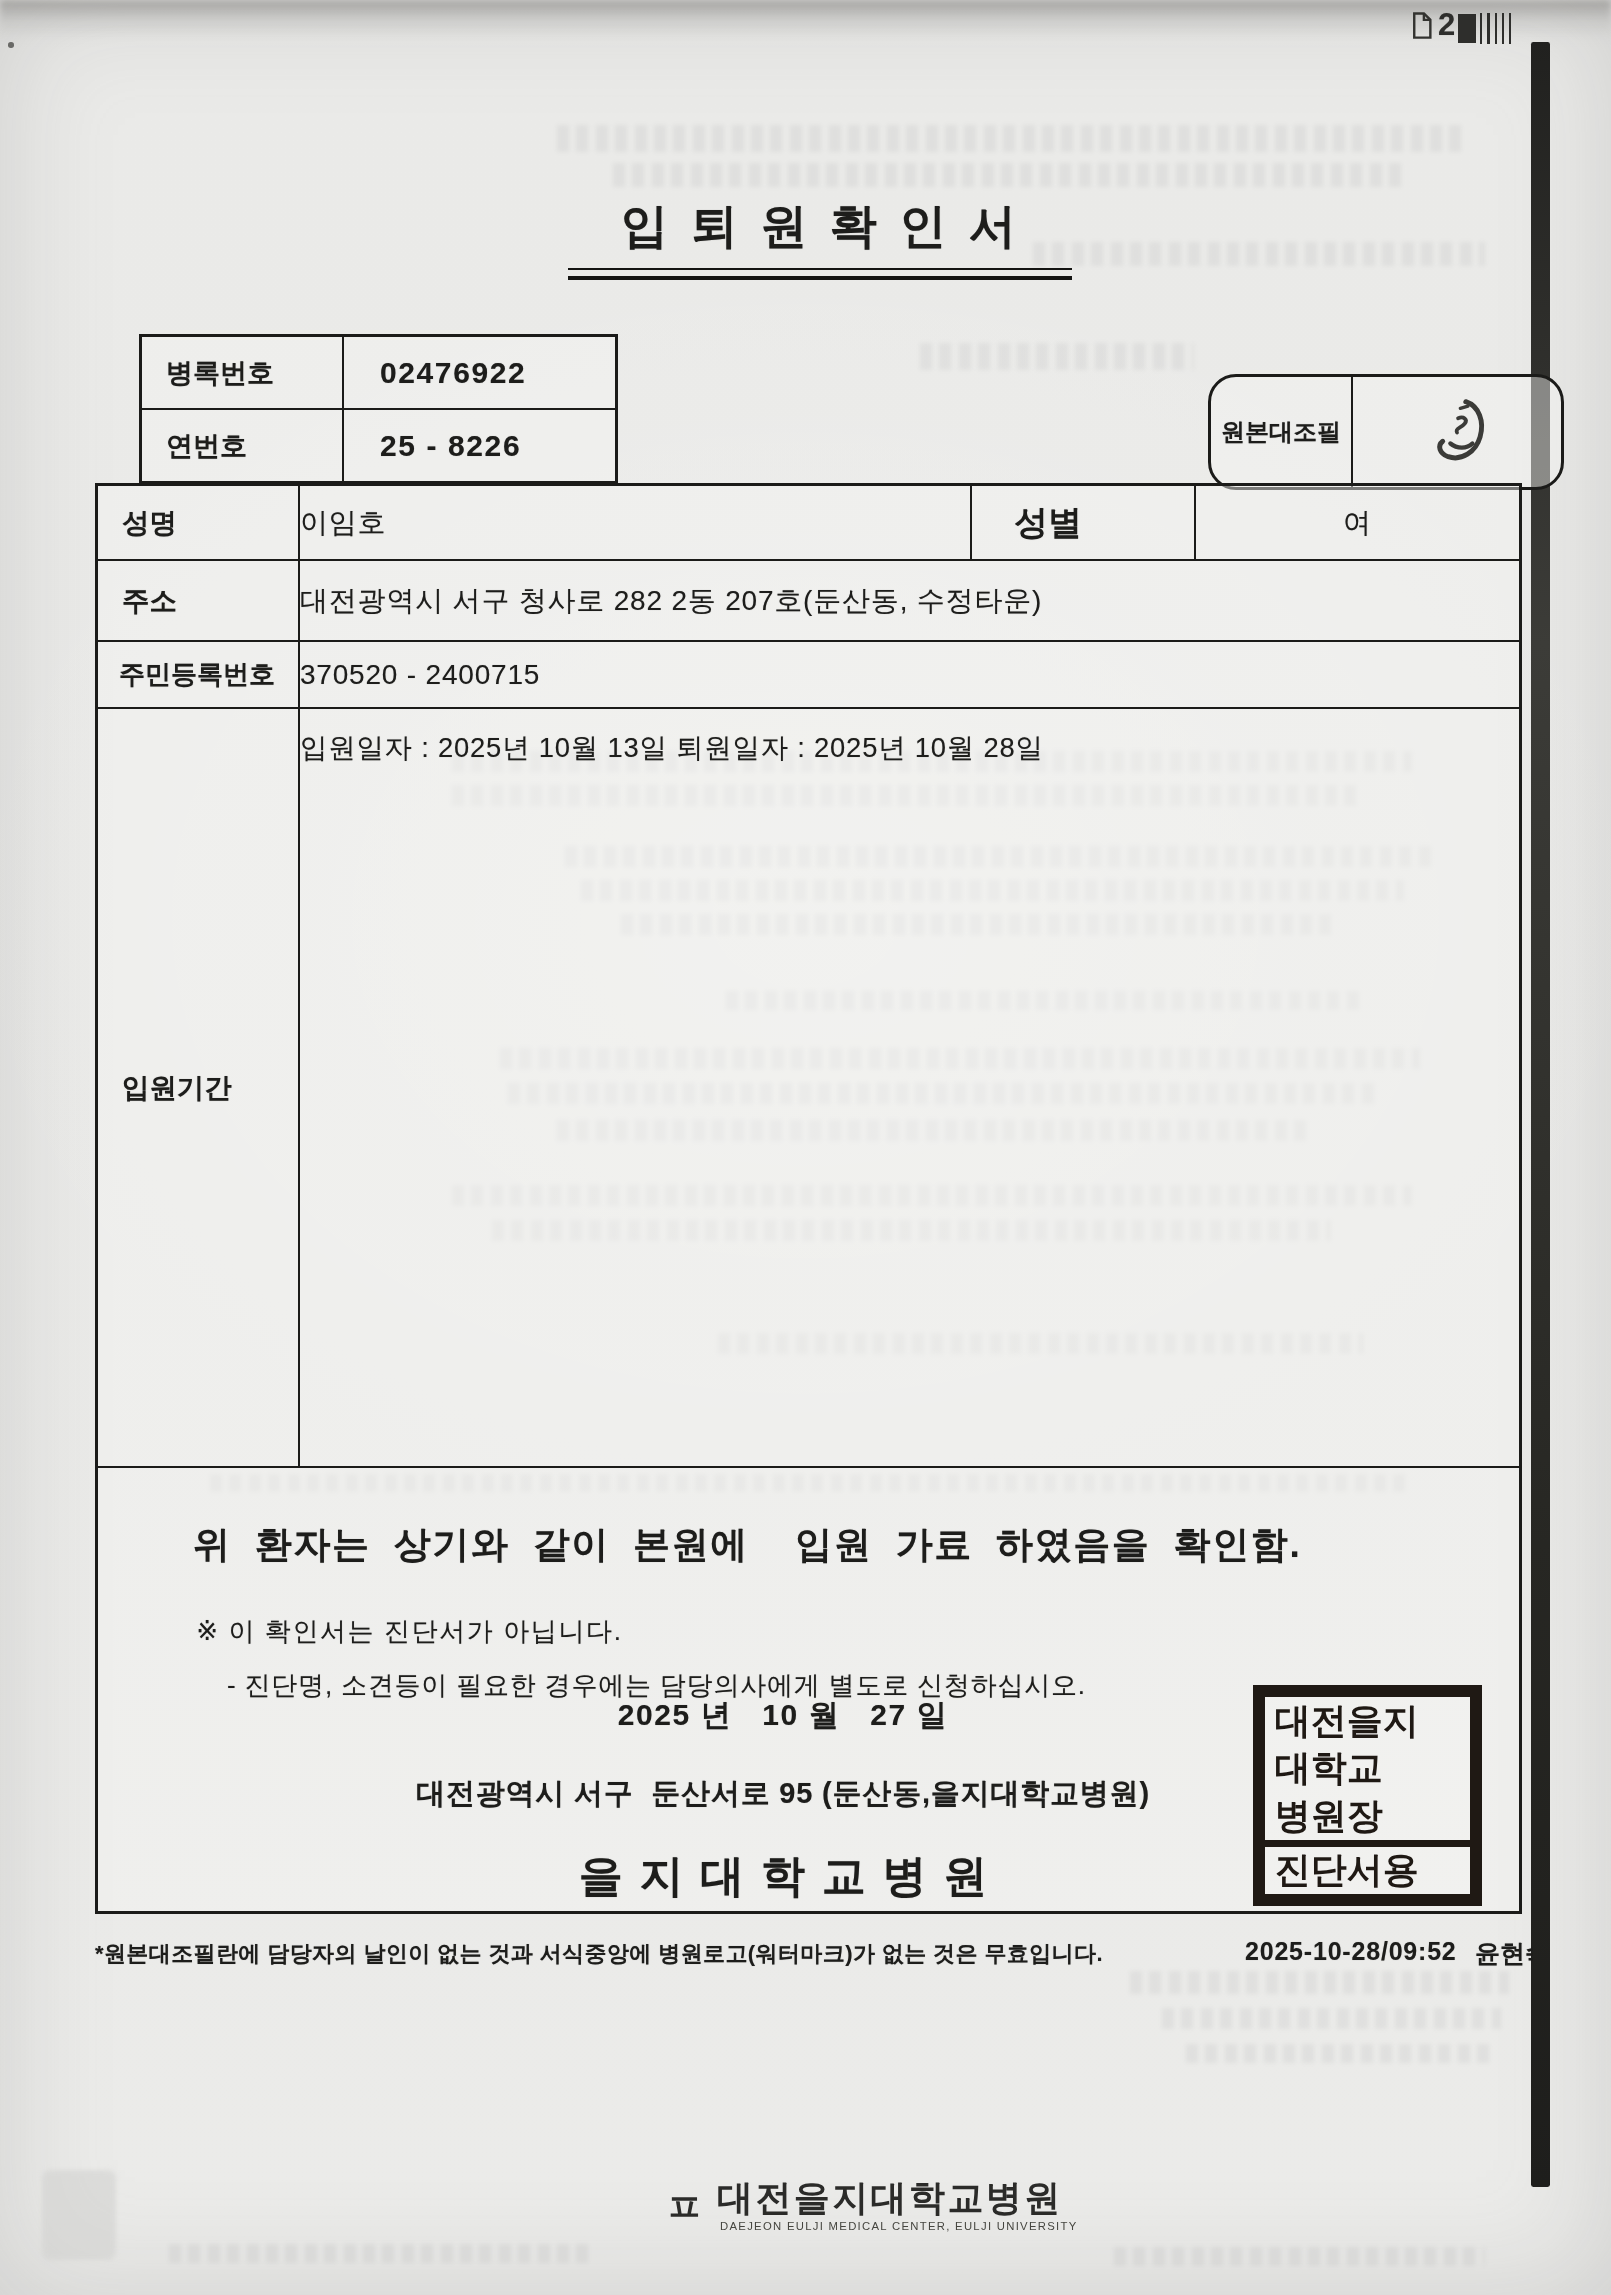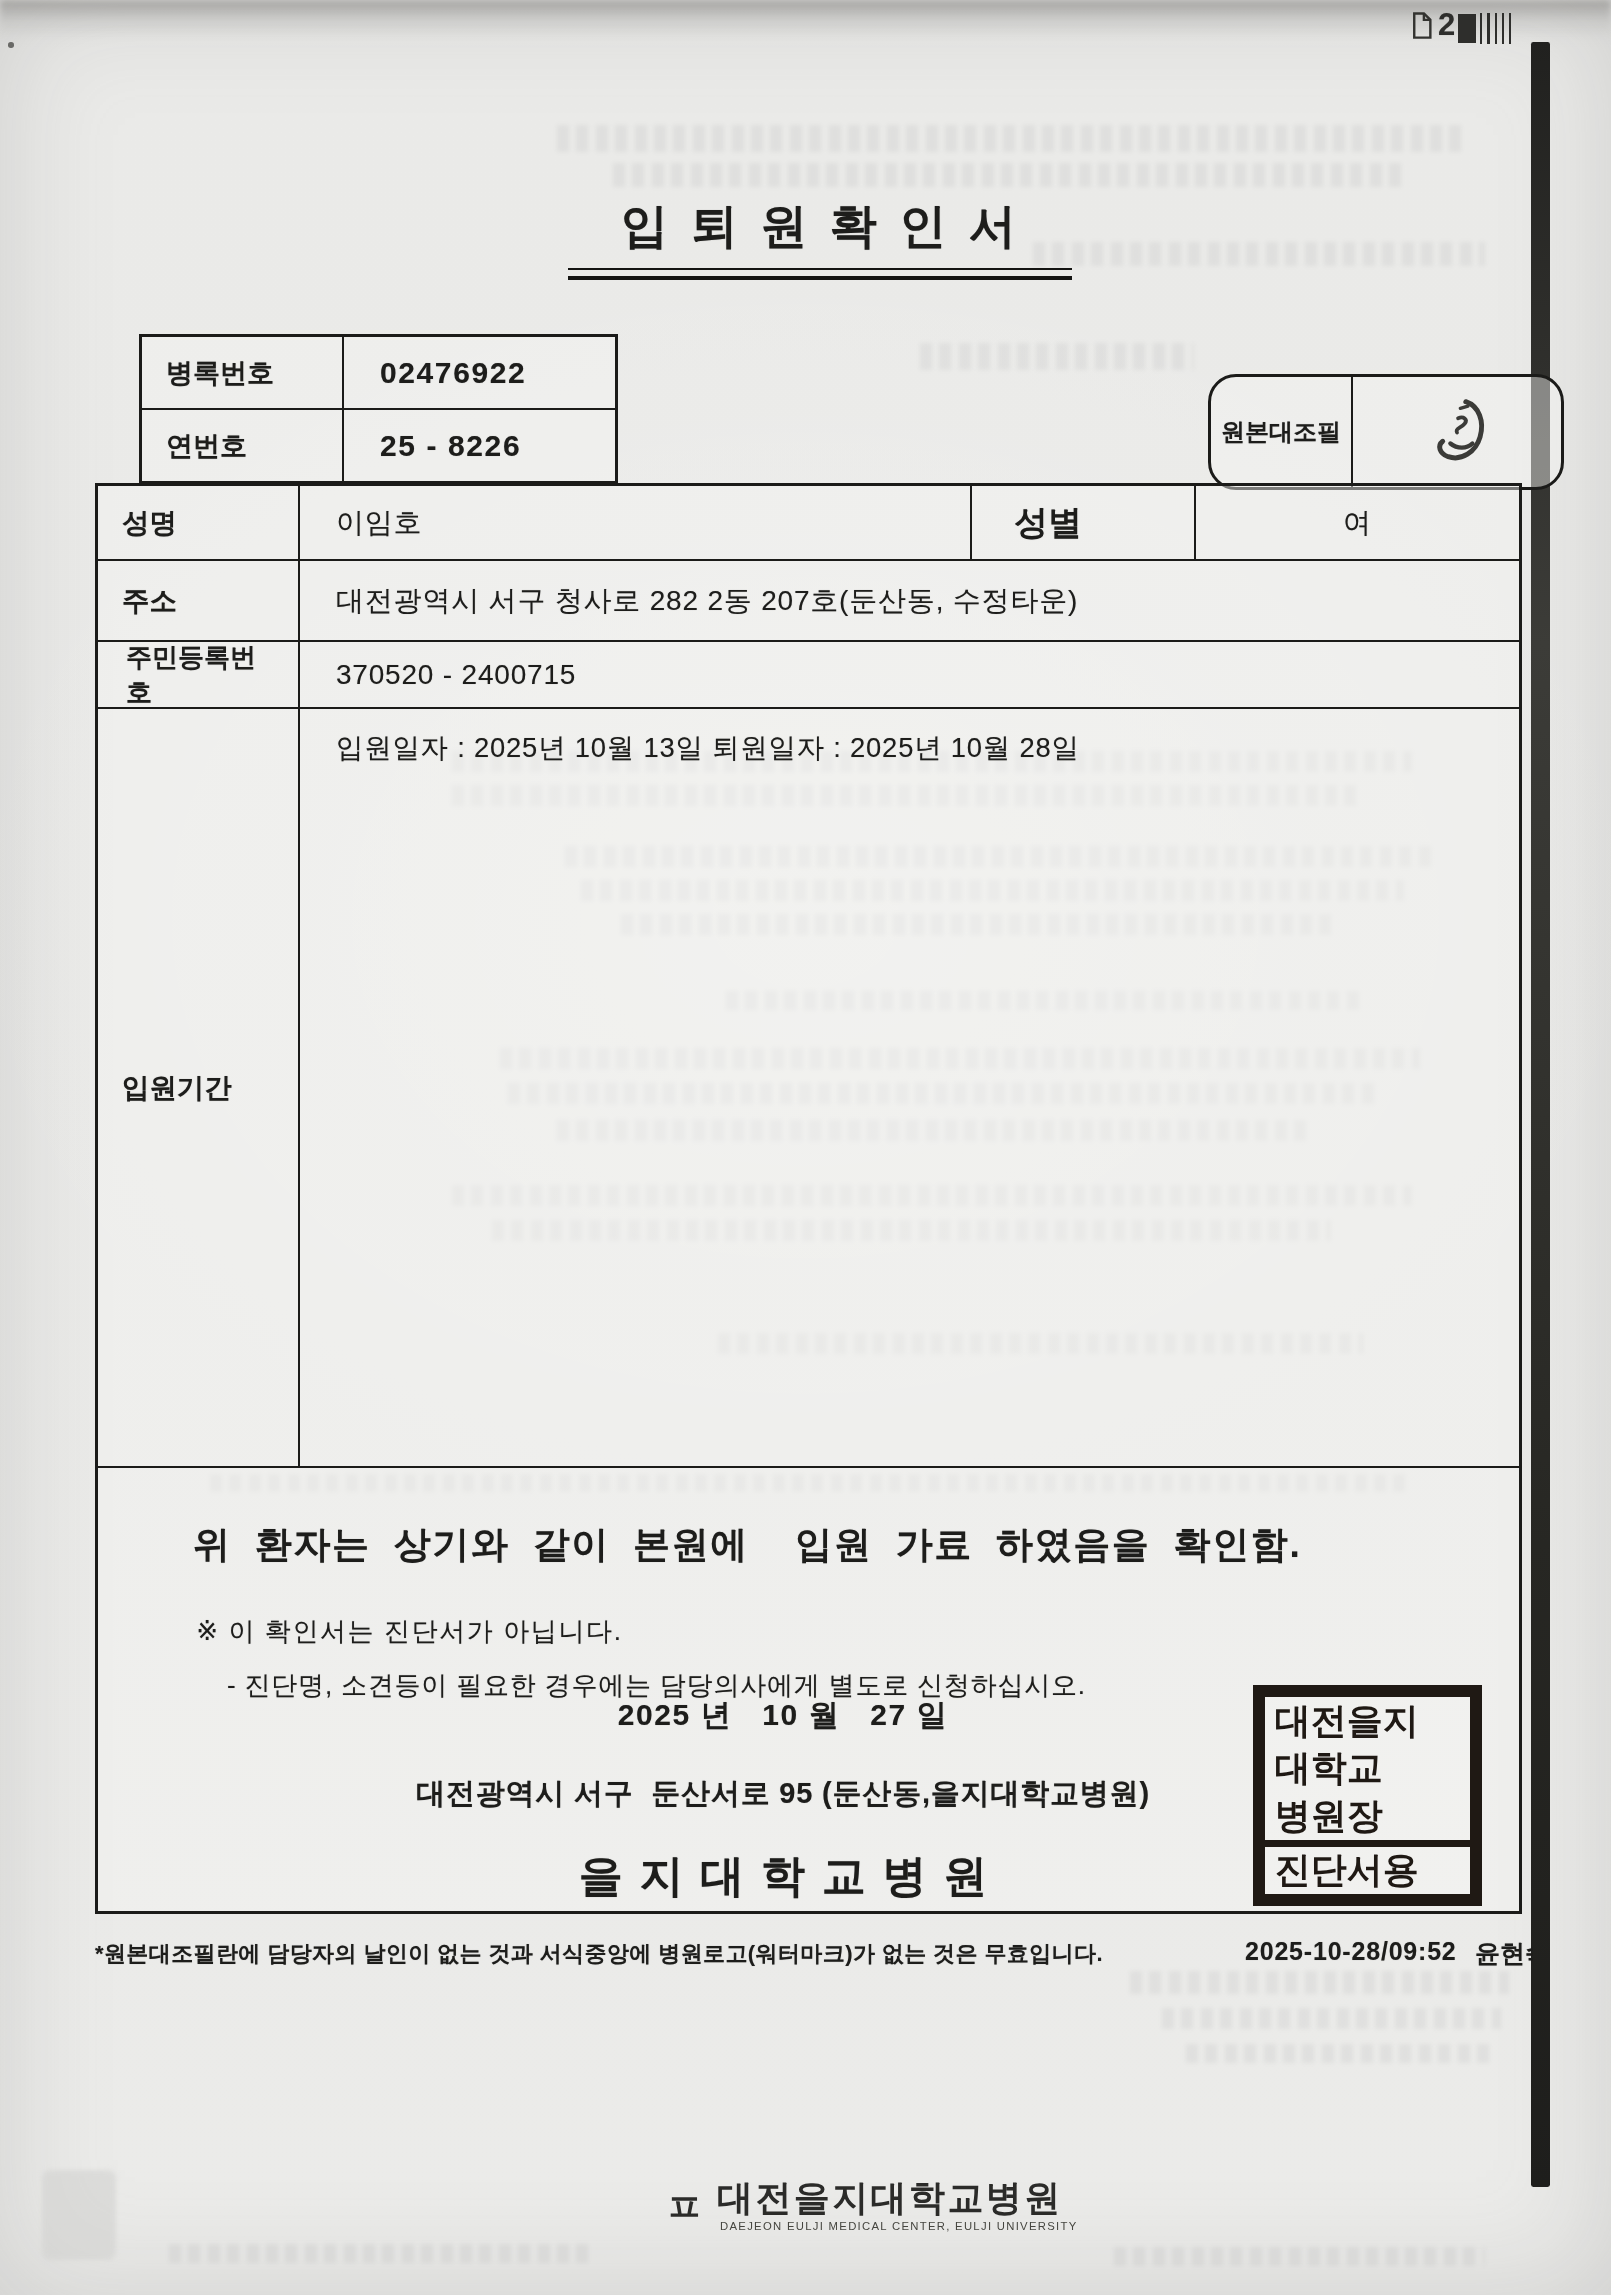--- a/index.html
+++ b/index.html
@@ -54,23 +54,23 @@
   .tbl-main{left:95px;top:483px;width:1427px;height:1431px;display:flex;flex-direction:column;}
   .tbl-main .row{display:flex;border-bottom:2.4px solid #1b1b19;}
   .tbl-main .row:last-child{border-bottom:none;}
   .r-name{height:73px;}
   .r-addr{height:79px;}
   .r-rrn{height:65px;}
   .r-period{height:757px;}
   .r-stmt{flex:1;display:block !important;}
   .lc{width:202px;border-right:2.4px solid #1b1b19;padding:0 24px;flex-shrink:0;}
   .lc .lbl{font-size:27.4px;}
-  .lc-rrn{padding:0 28px;}
+  .lc-rrn{padding:0 21px;}
   .lc-rrn .lbl{font-size:26px;}
-  .vc{flex:1;padding-left:36px;font-size:28px;font-weight:500;letter-spacing:0.8px;}
+  .vc{flex:1;font-size:28px;font-weight:500;letter-spacing:0.8px;}
   .name-vc{flex:0 0 672px;border-right:2.4px solid #1b1b19;}
   .gender-lc{flex:0 0 224px;border-right:2.4px solid #1b1b19;padding:0 42px;}
   .gender-lc .lbl{font-size:34px;}
   .gender-vc{flex:1;justify-content:center;padding-left:0;}
   .period-lc{align-items:center;}
   .period-vc{align-items:flex-start;padding-top:21px;font-size:27.4px;}
   .r-stmt{padding:52px 32px 0 95px;box-sizing:border-box;}
   .stmt-main{font-size:37px;font-weight:700;letter-spacing:1.6px;word-spacing:11.3px;}
   .stmt-note1{margin-top:44px;font-size:26px;letter-spacing:1.6px;padding-left:3.2px;}
   .stmt-note2{margin-top:19.4px;font-size:26px;letter-spacing:0.8px;padding-left:34px;}

